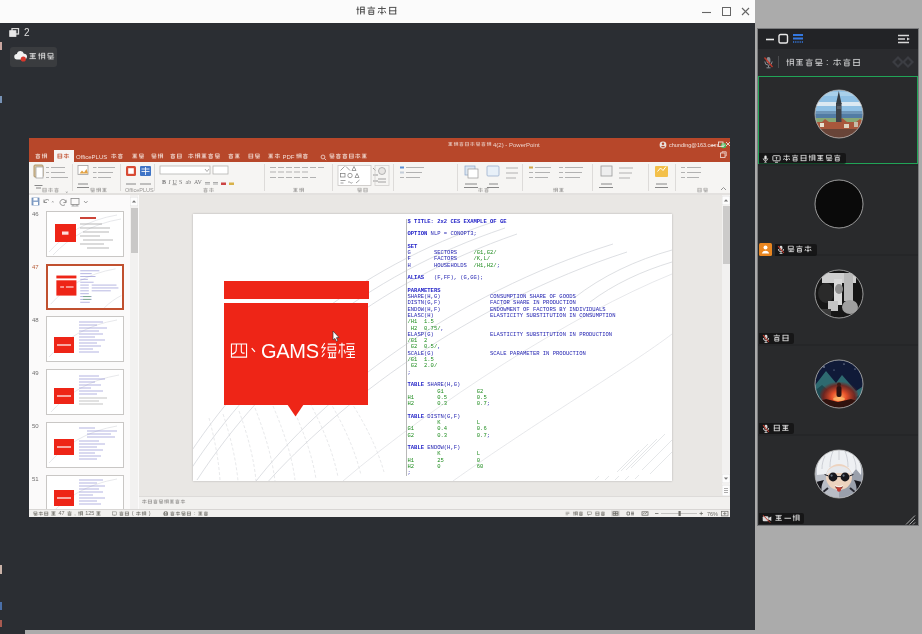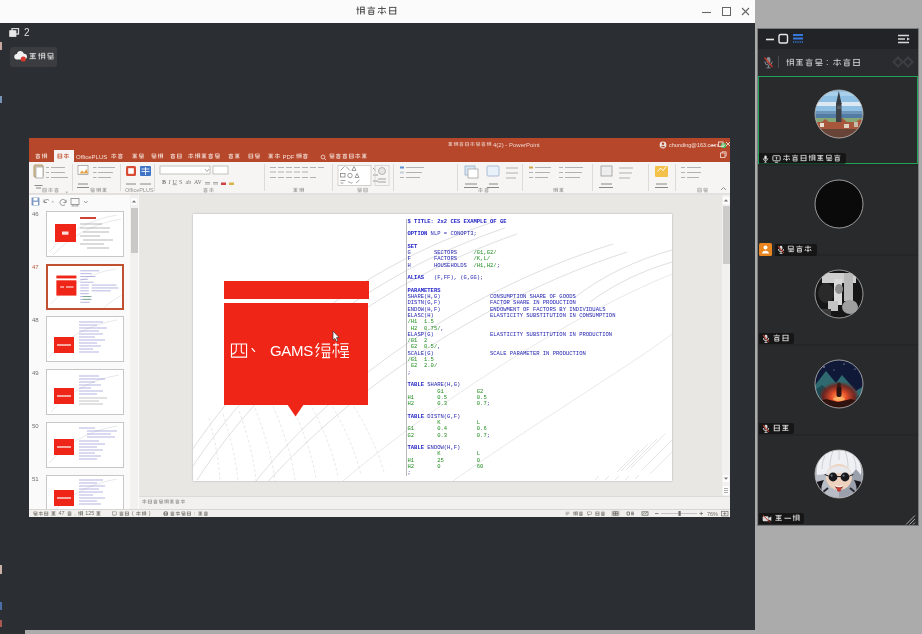--- a/index.html
+++ b/index.html
@@ -451,21 +451,21 @@
         <path d="M0 0h17l-8.5 12.5z" fill="#ee2517"></path>
       </svg>
 
     <div class="abs" style="left:37px;top:128px;display:flex;align-items:center">
       <svg width="18" height="18" viewBox="0 0 10 10" stroke="#ffffff" stroke-width=".6" fill="none">
           <path d="M0.8 1.1h8.4v7.3h-8.4zM3.6 1.1L3.4 4.8q-.1 1.4-2.6 2M6.3 1.1v4.2q0 .9 .8.9h1"></path>
         </svg>
       <svg width="11" height="18" viewBox="0 0 6 10" stroke="#ffffff" stroke-width=".7" fill="none">
           <path d="M2 3.4l1.8 2.1"></path>
         </svg>
-      <span style="font-size:15px;color:#fff;letter-spacing:-.3px;font-family:'Liberation Sans',sans-serif;line-height:18px;margin-left:11px">GAMS</span>
+      <span style="font-size:20px;color:#fff;letter-spacing:-.3px;font-family:'Liberation Sans',sans-serif;line-height:18px;margin-left:2px">GAMS</span>
       <svg width="18" height="18" viewBox="0 0 10 10" stroke="#ffffff" stroke-width=".6" fill="none" style="margin-left:1px">
           <path d="M2.6 0.6L1 3.2h1.9L1.2 5.8M1 8.3l1.5-2M4.3 1.2h4.6M4.5 2.8h4.2v1.8h-4.2zM4.3 6h4.8M5.3 6v2.7M6.8 6v2.7M8.3 6v2.7M4.5 8.7h4.4"></path>
         </svg>
       <svg width="18" height="18" viewBox="0 0 10 10" stroke="#ffffff" stroke-width=".6" fill="none">
           <path d="M0.6 1.6h3.2M2.2 0.4v8.4M1 4.3L0.4 6.4M3.4 4.3l.7 2.1M4.6 1h4.6M5.2 2.5h3.4v1.6h-3.4zM4.4 5.4h5M6.9 5.4v3M4.6 8.6h4.8M5.4 6.9h4"></path>
         </svg>
     </div>
 
     <svg class="abs" style="left:139px;top:117px" width="8" height="11" viewBox="0 0 8 11">
         <path d="M1 0l6 6.5-2.6.2 1.4 3-1.4.8-1.5-3.1L1 9z" fill="#fff" stroke="#333" stroke-width=".7"></path>

